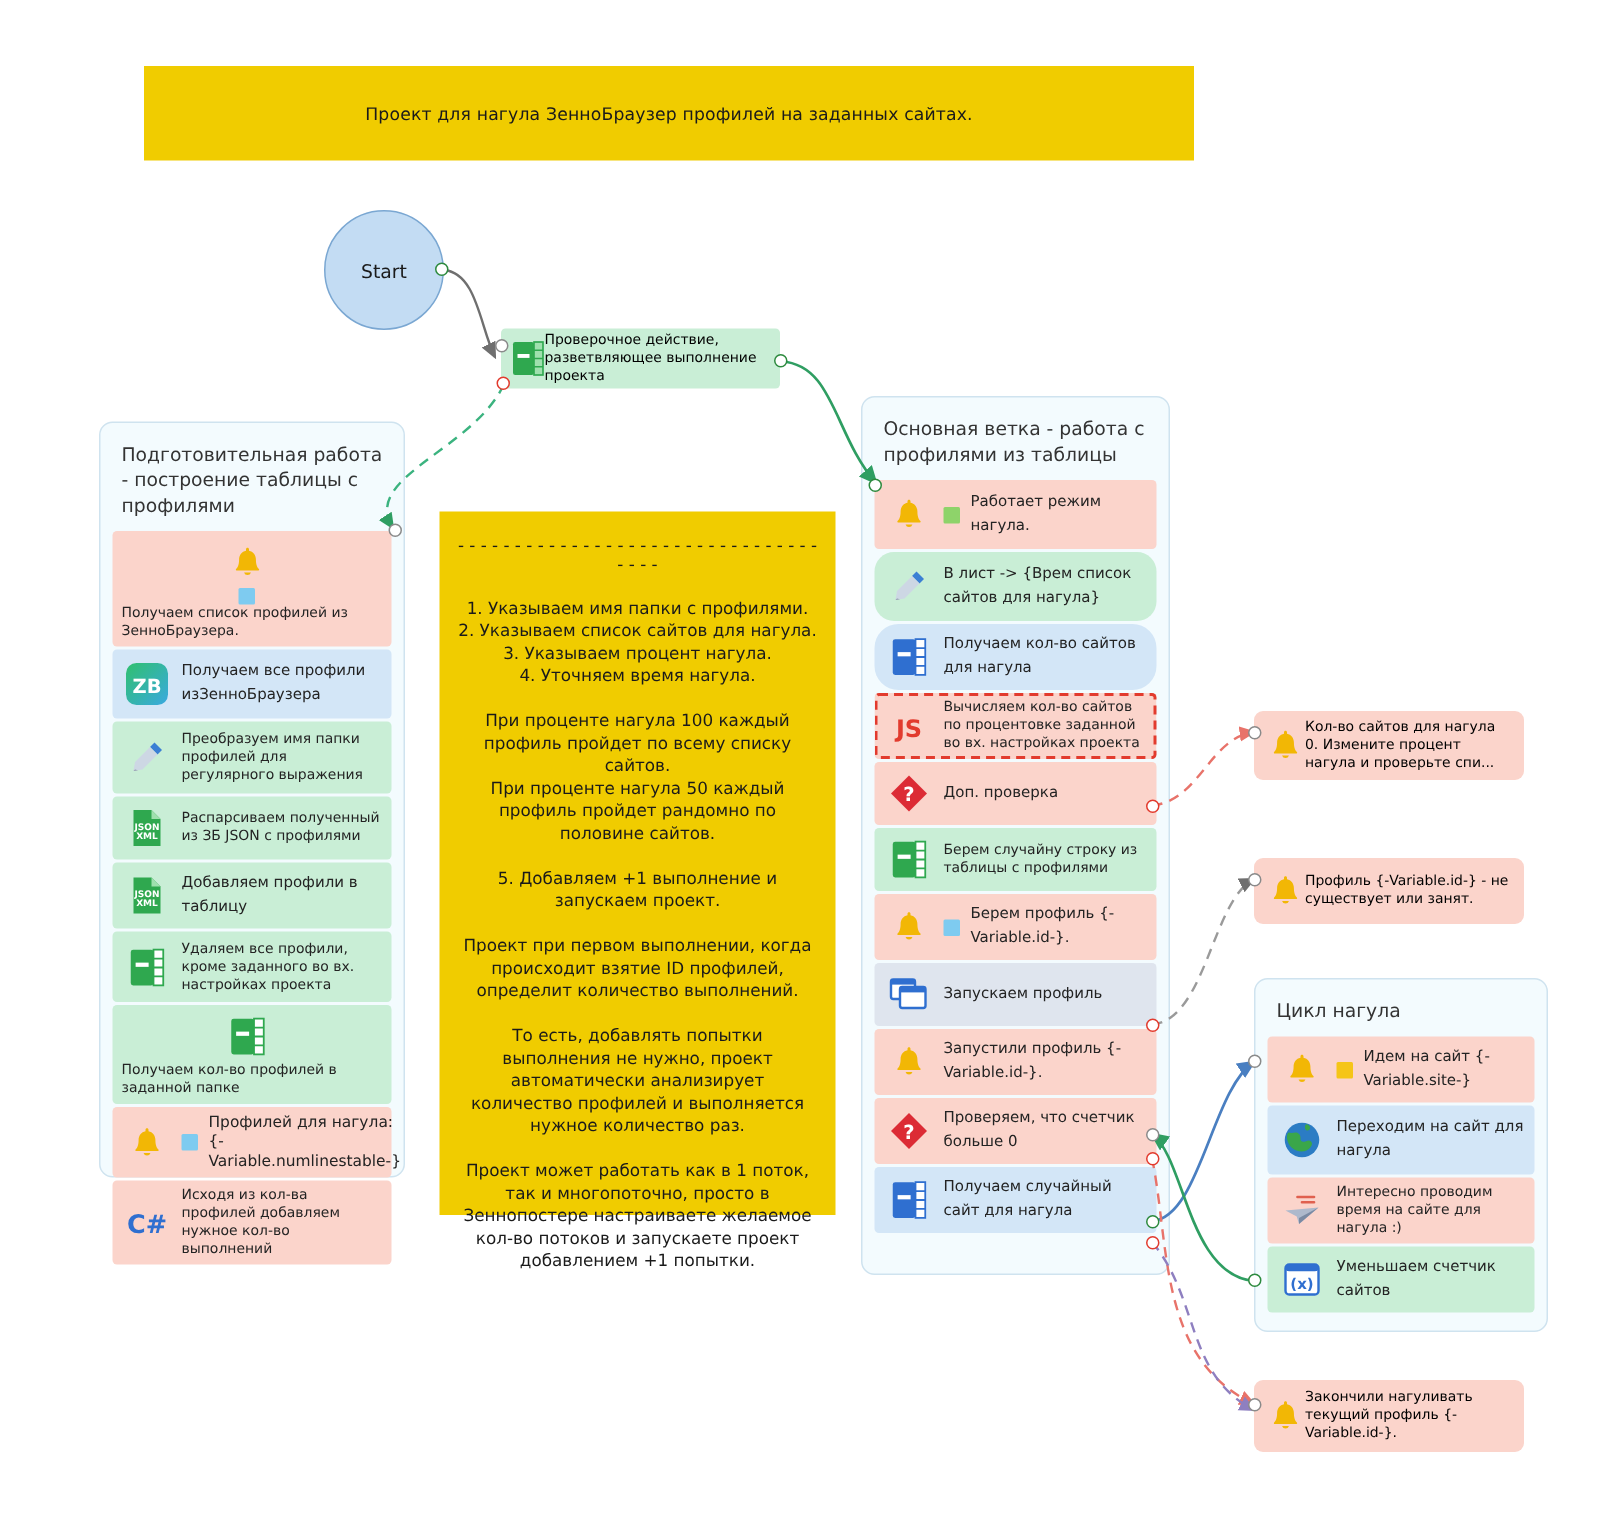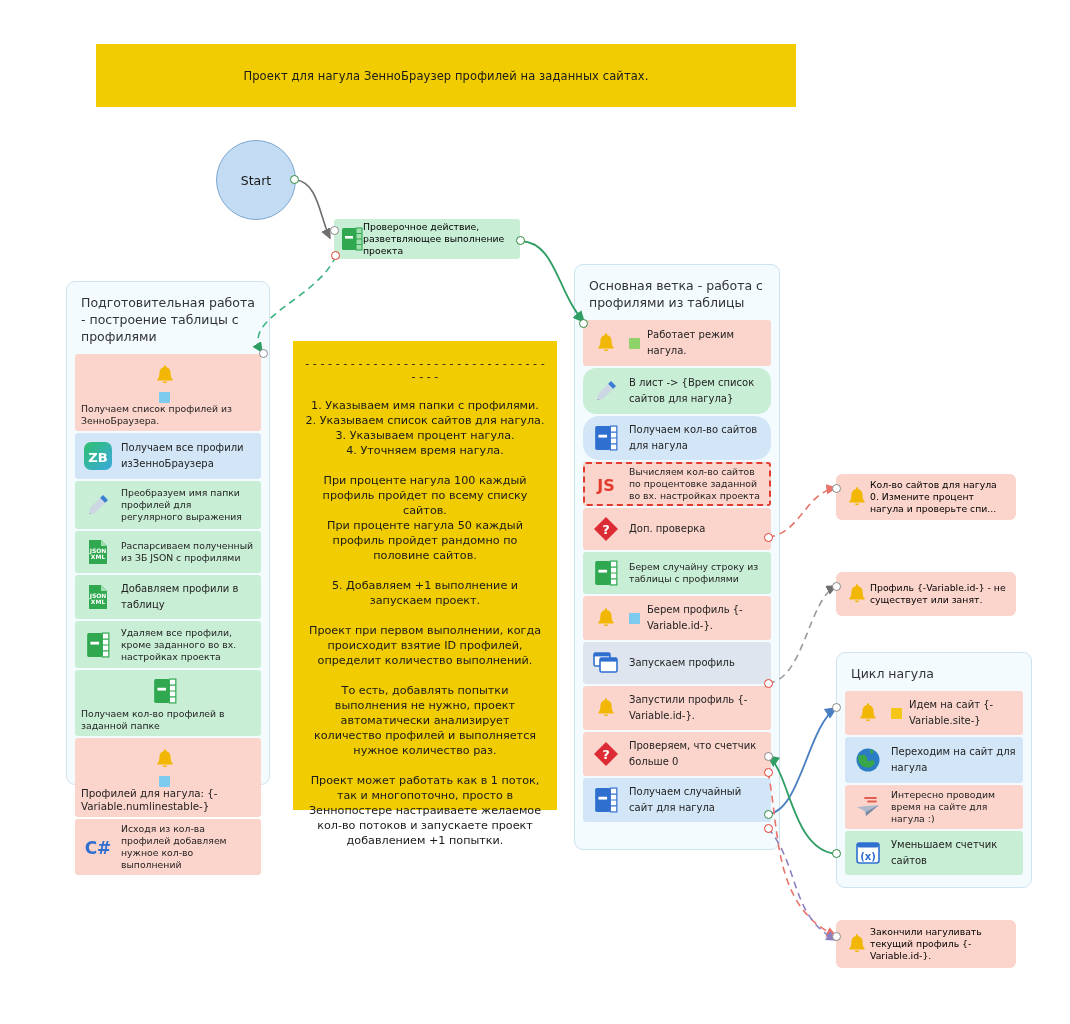--- a/index.html
+++ b/index.html
@@ -268,21 +268,21 @@
           <svg class="svgico" width="24" height="26" viewBox="0 0 22 24">
             <rect x="1" y="1" width="14" height="22" rx="1.5" fill="#2fa84f"></rect>
             <rect x="4" y="9" width="8" height="2.6" fill="#ffffff"></rect>
             <rect x="15" y="1" width="6" height="22" fill="#ffffff" stroke="#2fa84f" stroke-width="1.1"></rect>
             <path d="M15 6.5h6M15 12h6M15 17.5h6" stroke="#2fa84f" stroke-width="1.1"></path>
           </svg>
         </span>
         <span class="txt sm">Получаем кол-во профилей в заданной папке</span>
       </div>
 
-      <div class="act bg-pink" style="min-height:42px;flex-direction:column;">
+      <div class="act bg-pink" style="min-height:42px;">
         <span class="ico">
           <svg class="svgico" width="26" height="26" viewBox="0 0 26 26">
               <path d="M13 3.2c-.6 0-1 .4-1 1v.9c-2.8.5-4.6 2.9-4.6 5.9 0 4.4-1.3 5.6-2 6.3-.4.4-.1 1.1.5 1.1h14.2c.6 0 .9-.7.5-1.1-.7-.7-2-1.9-2-6.3 0-3-1.8-5.4-4.6-5.9v-.9c0-.6-.4-1-1-1z" fill="#f2b705"></path>
               <path d="M10.7 19.6a2.4 2.4 0 0 0 4.6 0z" fill="#f2b705"></path>
             </svg>
         </span>
         <span class="flag" style="background:#7ecbf0;"></span>
         <span class="txt sm" style="font-size:10.3px;line-height:13px;">Профилей для нагула: {-Variable.numlinestable-}</span>
       </div>
 

